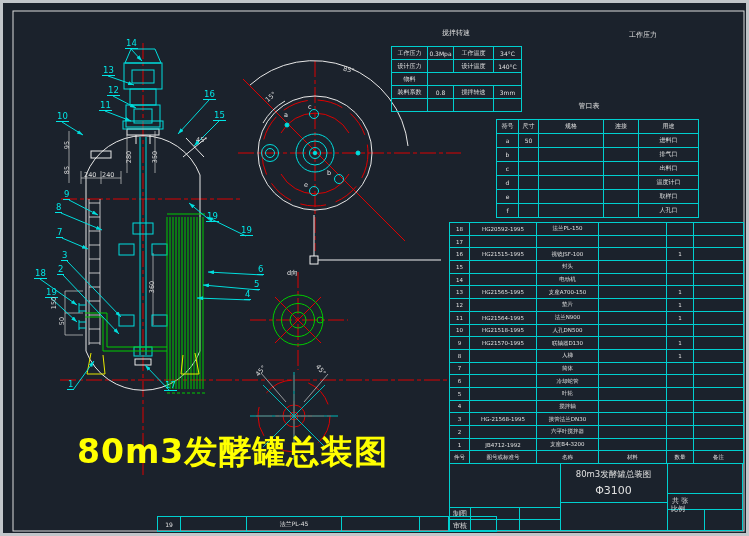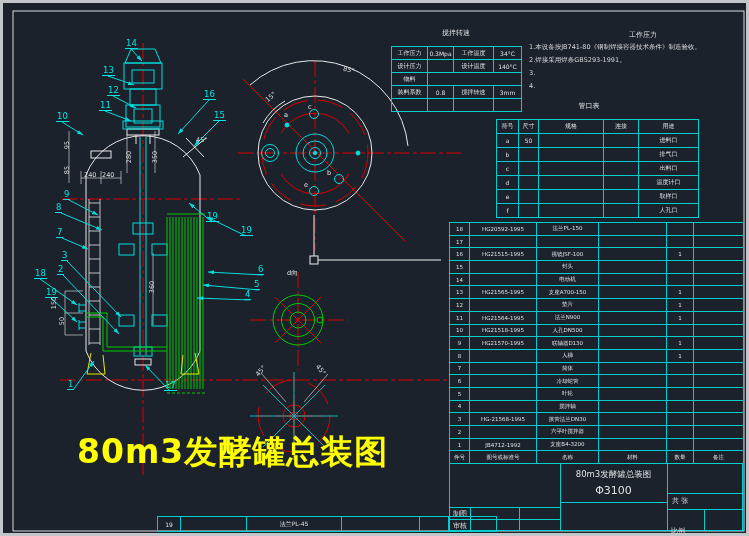--- a/index.html
+++ b/index.html
@@ -377,42 +377,36 @@
         <div class="cell"></div>
         <div class="cell">件号</div>
         <div class="cell">图号或标准号</div>
         <div class="cell">名称</div>
         <div class="cell">材料</div>
         <div class="cell">数量</div>
         <div class="cell">备注</div>
       </div>
 
     <div class="tbl-title" style="left:600px;top:27px;width:80px;">工作压力</div>
-    <div id="notes" style="position:absolute;left:526px;top:38px;">
-        <div class="note-line">1.本设备按JB741-80《钢制焊接容器技术条件》制造验收。</div>
-        <div class="note-line">2.焊接采用焊条GB5293-1991。</div>
-        <div class="note-line">3.</div>
-        <div class="note-line">4.</div>
-      </div>
 
     <div id="title-block">
       <div class="vl" style="left:110px;top:0;height:66px;"></div>
       <div class="vl" style="left:217px;top:0;height:66px;"></div>
       <div class="hl" style="left:110px;top:38px;width:107px;"></div>
       <div class="hl" style="left:217px;top:29px;width:75px;"></div>
       <div class="hl" style="left:217px;top:45px;width:75px;"></div>
       <div class="vl" style="left:254px;top:45px;height:21px;"></div>
       <div class="hl" style="left:0;top:43px;width:110px;"></div>
       <div class="hl" style="left:0;top:55px;width:110px;"></div>
       <div class="vl" style="left:20px;top:43px;height:23px;"></div>
       <div class="vl" style="left:69px;top:43px;height:23px;"></div>
       <div class="tb-text" style="left:110px;top:5px;width:107px;text-align:center;font-size:8.5px;">80m3发酵罐总装图</div>
       <div class="tb-text" style="left:110px;top:20px;width:107px;text-align:center;font-size:11px;">Φ3100</div>
       <div class="tb-text" style="left:222px;top:32px;font-size:7px;">共 张</div>
-      <div class="tb-text" style="left:221px;top:62px;font-size:7px;">比例</div>
+      <div class="tb-text" style="left:221px;top:40px;font-size:7px;">比例</div>
       <div class="tb-text" style="left:3px;top:45px;font-size:7px;">制图</div>
       <div class="tb-text" style="left:3px;top:57px;font-size:7px;">审核</div>
     </div>
 
     <div id="strip">
         <div class="cell" style="width: 22px;">19</div>
         <div class="cell" style="width: 65px;"></div>
         <div class="cell" style="width: 94px;">法兰PL-45</div>
         <div class="cell" style="width: 77px;"></div>
         <div class="cell" style="width: 28px;"></div>

